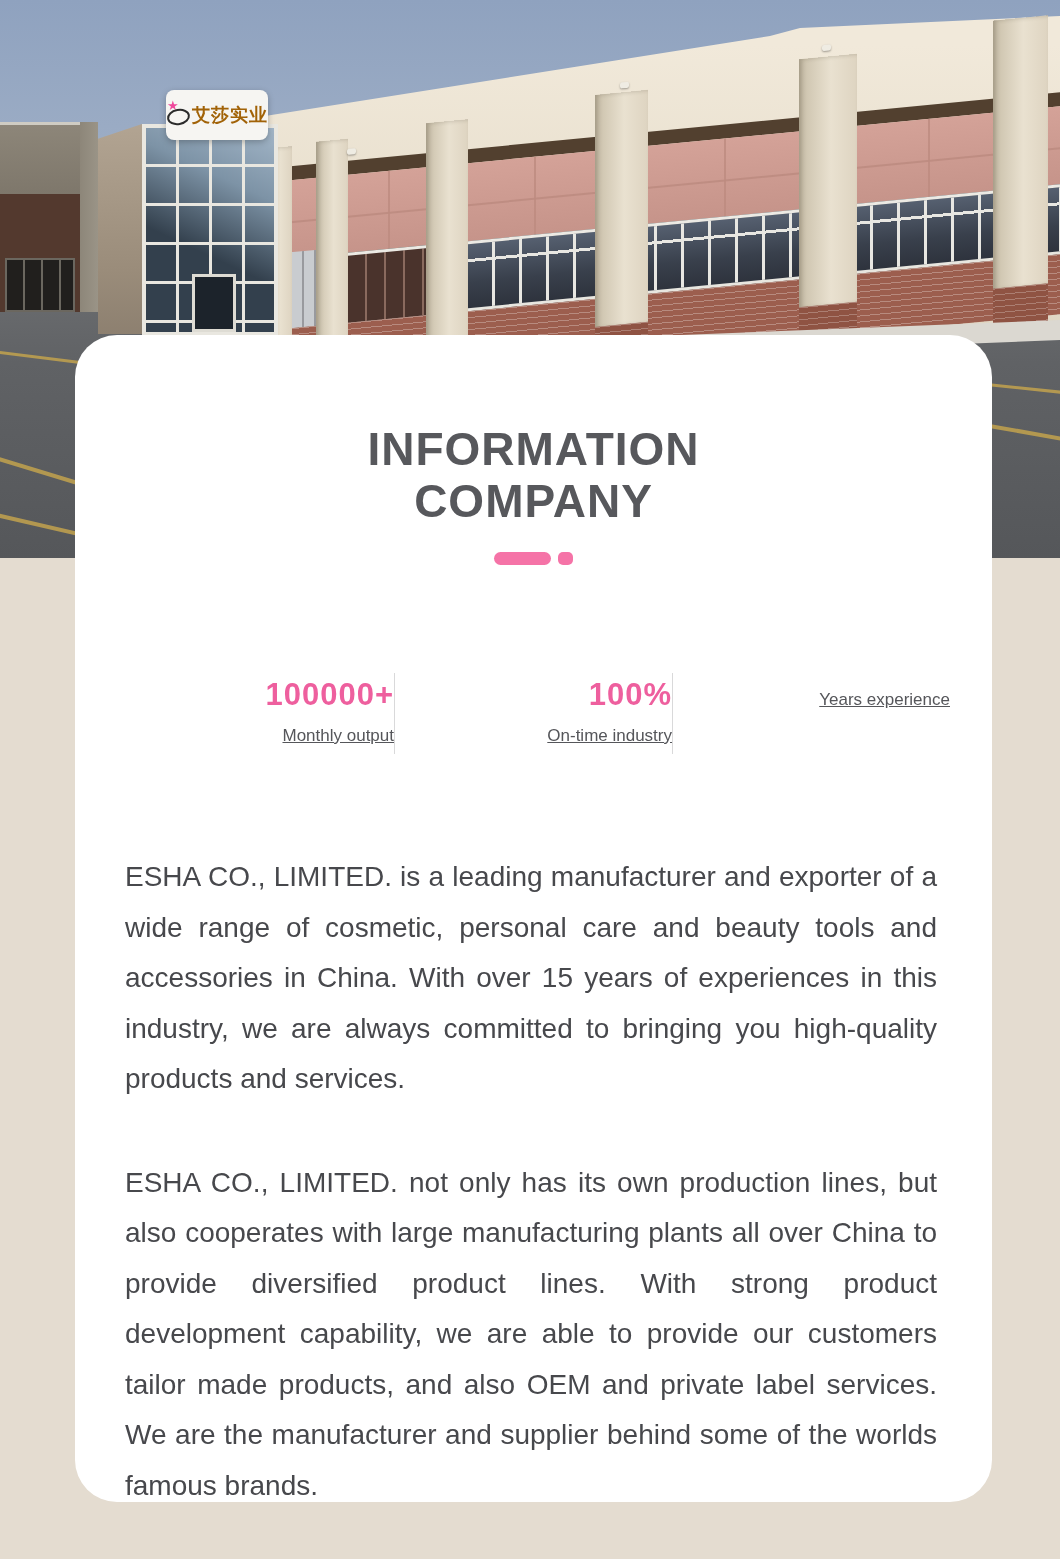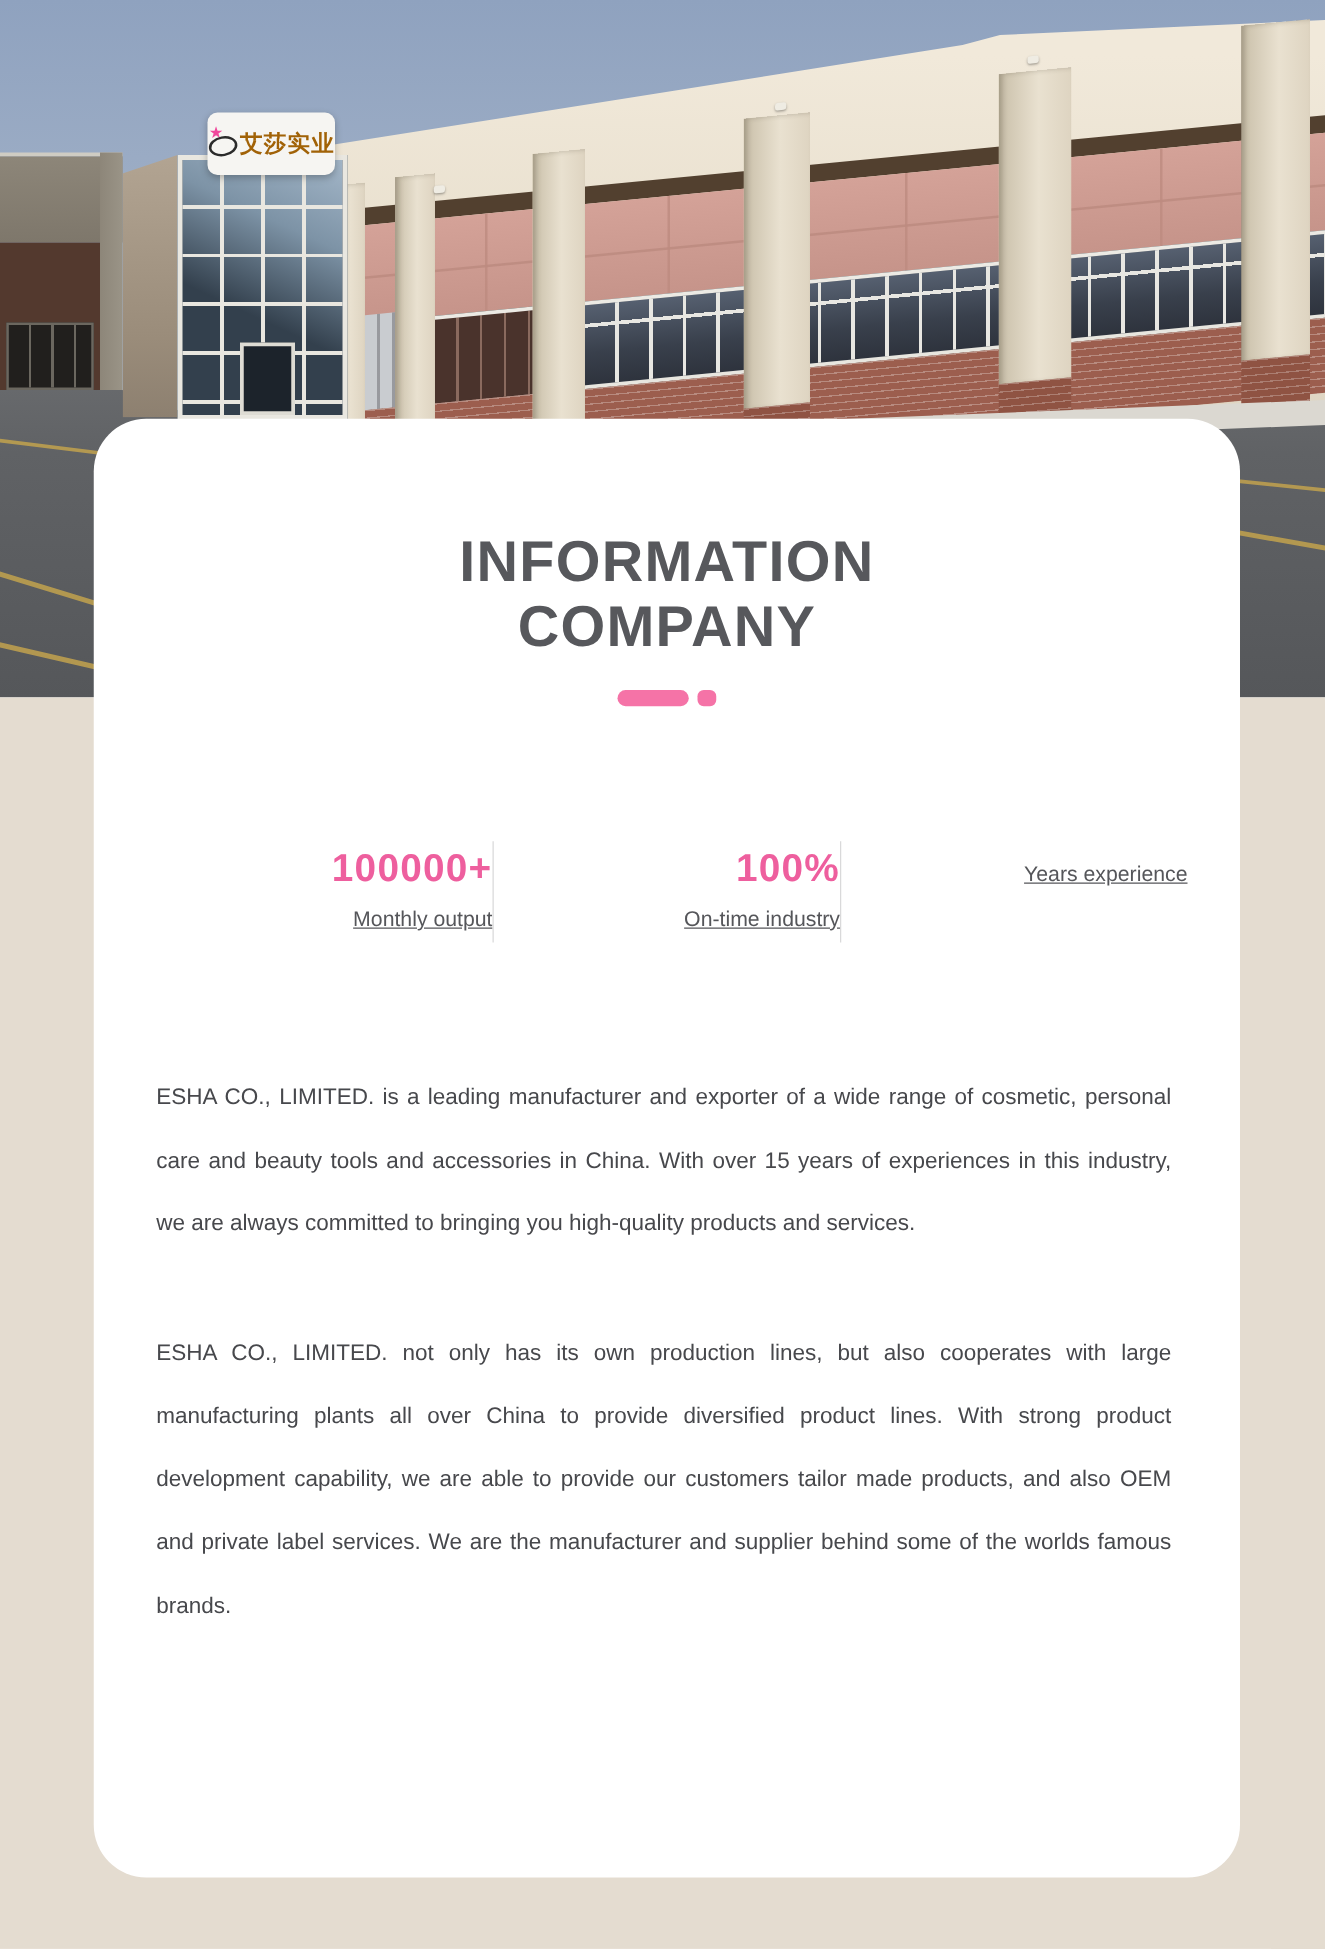--- a/index.html
+++ b/index.html
@@ -76,21 +76,21 @@
   .divider-bar { width:57px; height:13px; border-radius:7px; background:#f573a7; }
   .divider-dot { width:15px; height:13px; border-radius:5px; background:#f573a7; }
 
   .stats { display:flex; margin:108px 42px 0; }
   .stat { flex:1; text-align:right; padding:4px 0 8px; border-left:1px solid #d9d9da; }
   .stat:first-child { border-left:none; }
   .stat-value { font-size:31px; font-weight:700; color:#ee5f9e; letter-spacing:1px; }
   .stat-label { margin-top:13px; font-size:17px; color:#55565a;text-decoration:underline; }
 
   .paras { margin:98px 55px 0 50px; }
-  .paras p { margin:0 0 53px; font-size:18px; line-height:50.5px; color:#47484c; text-align:justify; }
+  .paras p { margin:0 0 53px; font-size:28px; line-height:50.5px; color:#47484c; text-align:justify; }
 </style>
 </head>
 <body>
 
 <div class="page">
 
   <div class="photo">
     <div class="sky"></div>
 
     <div class="main-mass"></div>

